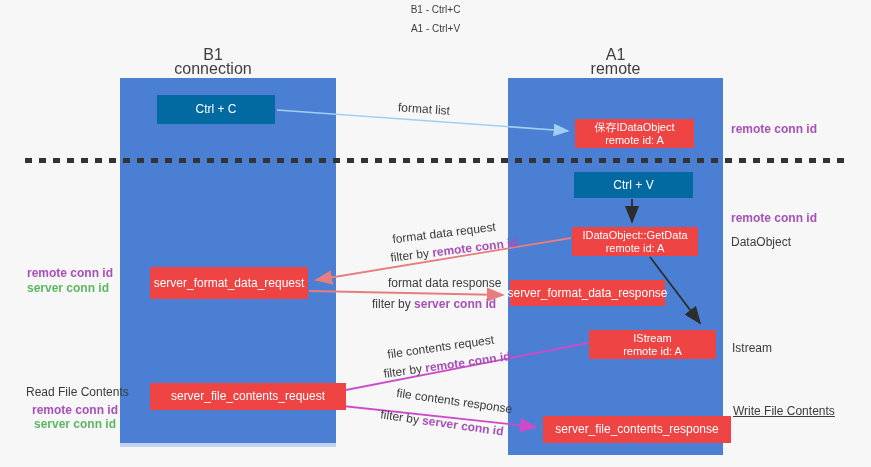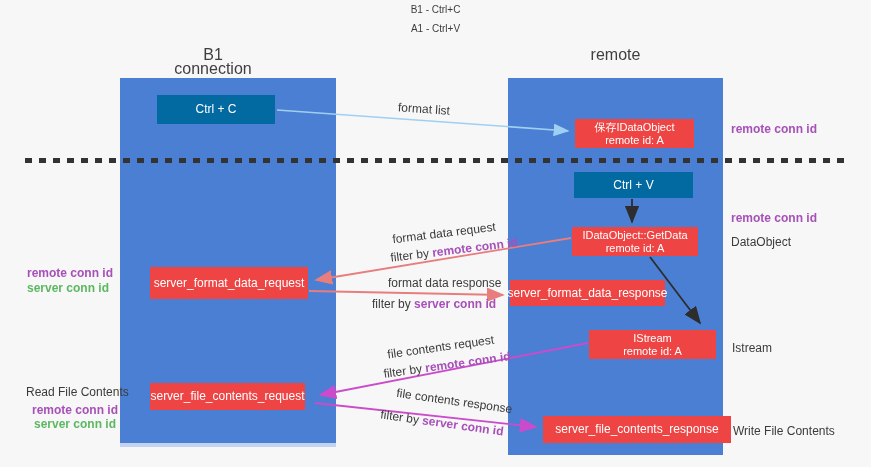--- a/index.html
+++ b/index.html
@@ -45,21 +45,21 @@
   .green  { background:#0369a1; }
   .node .sub { font-size:11px; }
 
   .n-ctrl-c  { left:157px; top:95px;  width:118px; height:29px; }
   .n-save    { left:575px; top:119px; width:119px; height:29px; font-size:11px; line-height:13px; }
   .n-ctrl-v  { left:574px; top:172px; width:119px; height:26px; }
   .n-getdata { left:572px; top:227px; width:126px; height:29px; font-size:11px; line-height:13px; }
   .n-freq    { left:150px; top:267px; width:158px; height:32px; }
   .n-fresp   { left:510px; top:280px; width:155px; height:26px; }
   .n-istream { left:589px; top:330px; width:127px; height:29px; font-size:11px; line-height:13px; }
-  .n-fcreq   { left:150px; top:383px; width:155px; height:27px; }
+  .n-fcreq   { left:150px; top:383px; width:196px; height:27px; }
   .n-fcresp  { left:543px; top:416px; width:188px; height:27px; }
 
   .side-label { font-size:12px; color:#3b3b3b; white-space:nowrap; }
   .bold-purple { color:#a750b8; font-weight:bold; }
   .bold-green  { color:#5cb860; font-weight:bold; }
 
   .flow-label {
     position:absolute;
     font-size:12px; color:#3b3b3b;
     white-space:nowrap;
@@ -77,20 +77,21 @@
 <div class="abs title">
   <div>B1 - Ctrl+C</div>
   <div>A1 - Ctrl+V</div>
 </div>
 
 <div class="abs lane-header" style="left:105px; top:48px; width:216px;">
   <div>B1</div>
   <div>connection</div>
 </div>
 <div class="abs lane-header" style="left:508px; top:48px; width:215px;">
+  <div>A1</div>
   <div>remote</div>
 </div>
 
 <div class="abs lane lane-left"></div>
 <div class="abs lane lane-right"></div>
 
 <div class="abs dashline"></div>
 
 <svg class="overlay" width="871" height="467" viewBox="0 0 871 467">
   <defs>
@@ -178,19 +179,19 @@
 <div class="flow-label tilt-dn" style="left:396px; top:394px;">file contents response</div>
 <div class="flow-label tilt-dn" style="left:380px; top:416px;">
   <span>filter by</span>
   <span class="bold-purple">server conn id</span>
 </div>
 
 <div class="abs side-label bold-purple" style="left:731px; top:122px;">remote conn id</div>
 <div class="abs side-label bold-purple" style="left:731px; top:211px;">remote conn id</div>
 <div class="abs side-label" style="left:731px; top:235px;">DataObject</div>
 <div class="abs side-label" style="left:732px; top:341px;">Istream</div>
-<div class="abs side-label" style="left:733px; top:424px;">Write File Contents</div>
+<div class="abs side-label" style="left:733px; top:404px;text-decoration:underline;">Write File Contents</div>
 
 <div class="abs side-label bold-purple" style="left:27px; top:266px;">remote conn id</div>
 <div class="abs side-label bold-green" style="left:27px; top:281px;">server conn id</div>
 <div class="abs side-label" style="left:26px; top:385px;">Read File Contents</div>
 <div class="abs side-label bold-purple" style="left:32px; top:403px;">remote conn id</div>
 <div class="abs side-label bold-green" style="left:34px; top:417px;">server conn id</div>
 
 </body></html>

